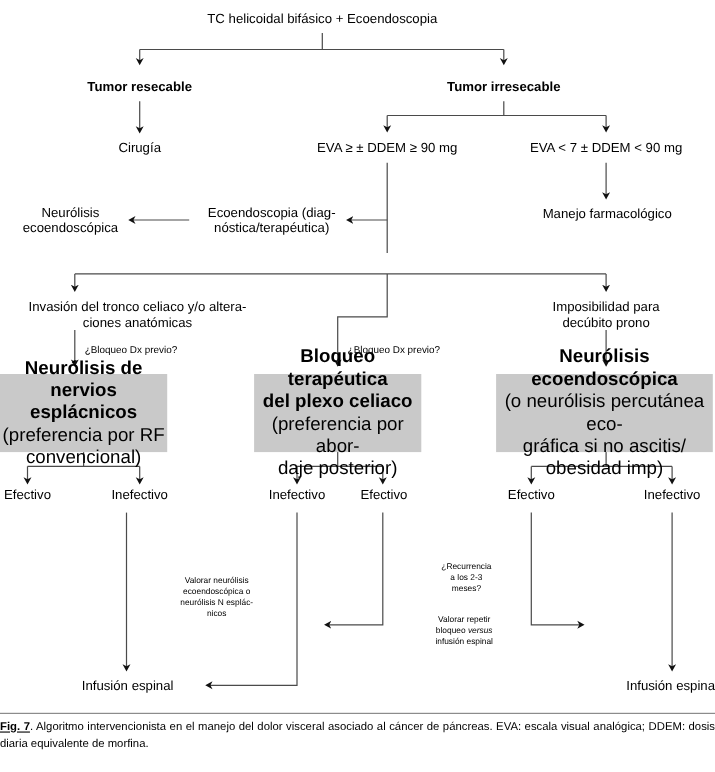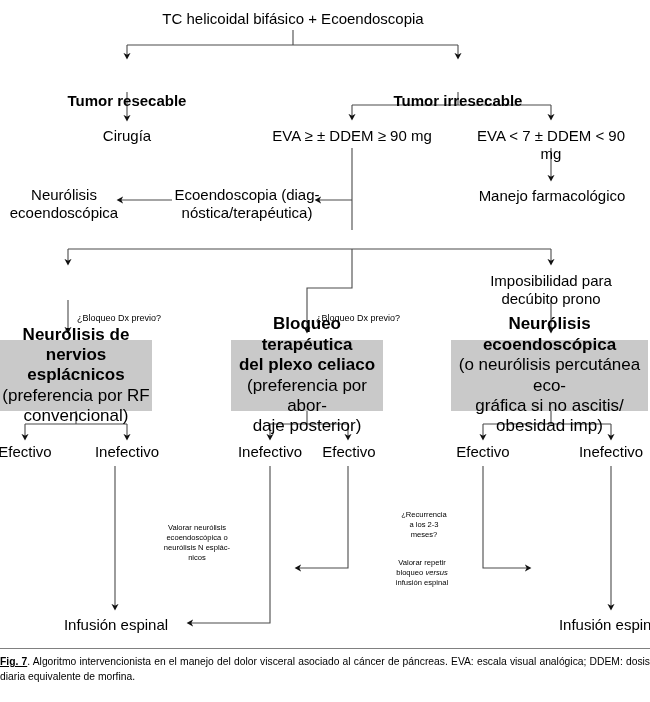--- a/index.html
+++ b/index.html
@@ -3,24 +3,24 @@
 <meta charset="utf-8">
 <style>
   html,body{margin:0;padding:0;background:#ffffff;}
   body{
     width:650px;height:702px;position:relative;
     font-family:"Liberation Sans","DejaVu Sans",sans-serif;
     color:#000;overflow:hidden;
   }
   #diagram{position:absolute;left:0;top:0;width:650px;height:645px;}
   .node{position:absolute;text-align:center;line-height:1.18;}
-  .t11{font-size:15px;}
+  .t11{font-size:12px;}
   .t9{font-size:9px;}
   .t8{font-size:7.6px;}
-  .bold{font-weight:bold;margin-top:20px;}
+  .bold{font-weight:bold;}
   .gbox{
     position:absolute;background:#c9c9c9;box-sizing:border-box;
     display:flex;align-items:center;justify-content:center;
     text-align:center;line-height:1.2;font-size:17px;
   }
   .gbox .hd{font-weight:bold;}
   .ital{font-style:italic;}
   svg{position:absolute;left:0;top:0;overflow:visible;}
   
   #caption{
@@ -126,20 +126,24 @@
     <div>ecoendoscópica</div>
   </div>
   <div class="node t11" style="left:174px;top:186px;width:146px;">
     <div>Ecoendoscopia (diag-</div>
     <div>nóstica/terapéutica)</div>
   </div>
   <div class="node t11" style="left:472px;top:187px;width:160px;">
     <span>Manejo farmacológico</span>
   </div>
 
+  <div class="node t11" style="left:2px;top:272px;width:246px;text-align:center;">
+    <div>Invasión del tronco celiaco y/o altera-</div>
+    <div>ciones anatómicas</div>
+  </div>
   <div class="node t11" style="left:471px;top:272px;width:160px;">
     <div>Imposibilidad para</div>
     <div>decúbito prono</div>
   </div>
 
   <div class="node t9" style="left:77px;top:313px;width:120px;text-align:left;">
     <span>¿Bloqueo Dx previo?</span>
   </div>
   <div class="node t9" style="left:316px;top:313px;width:120px;text-align:left;">
     <span>¿Bloqueo Dx previo?</span>

